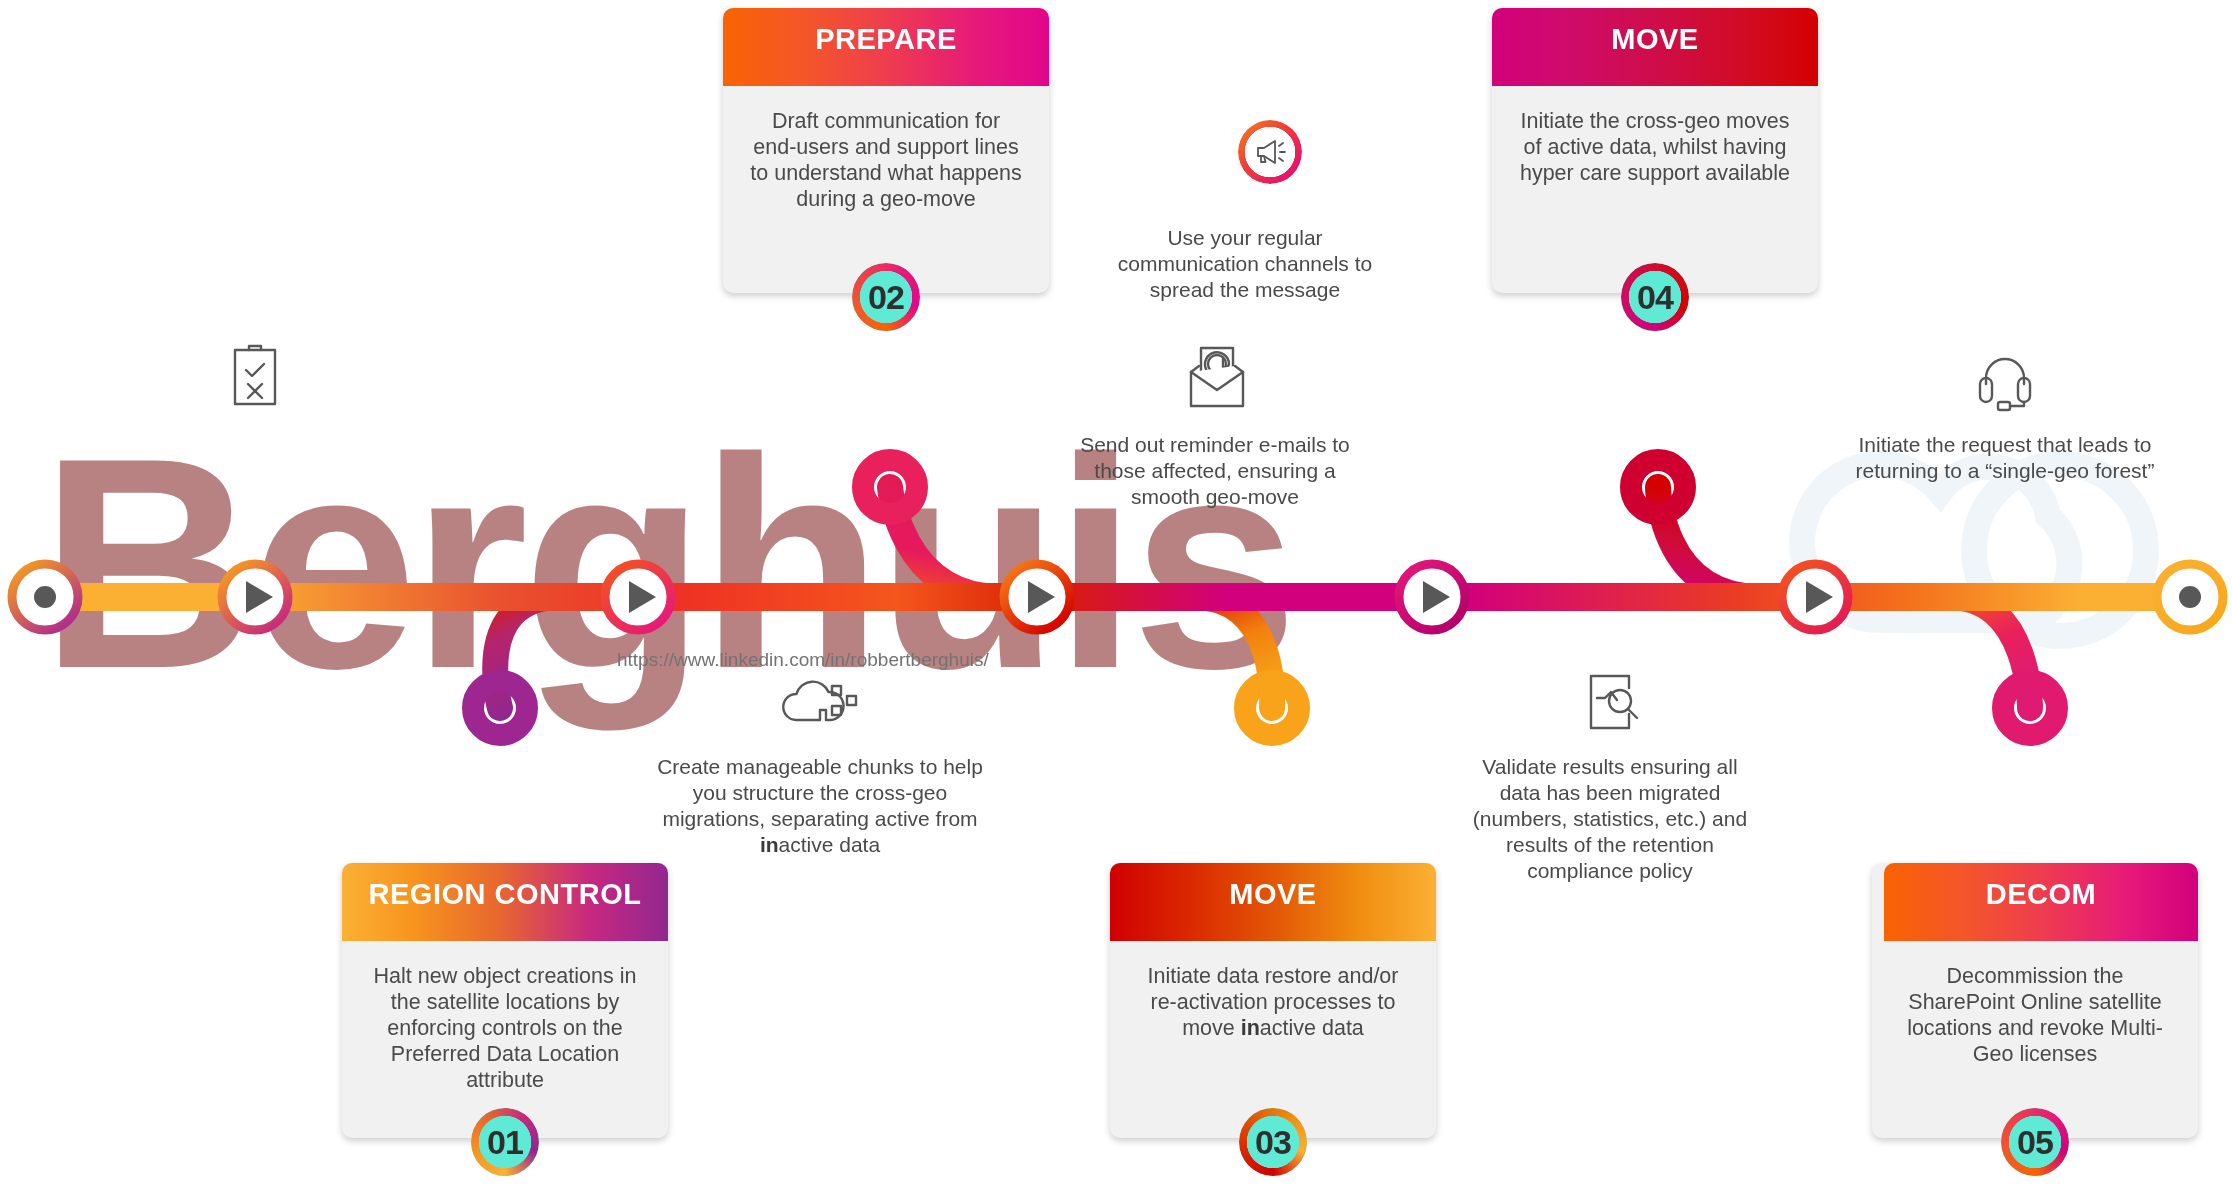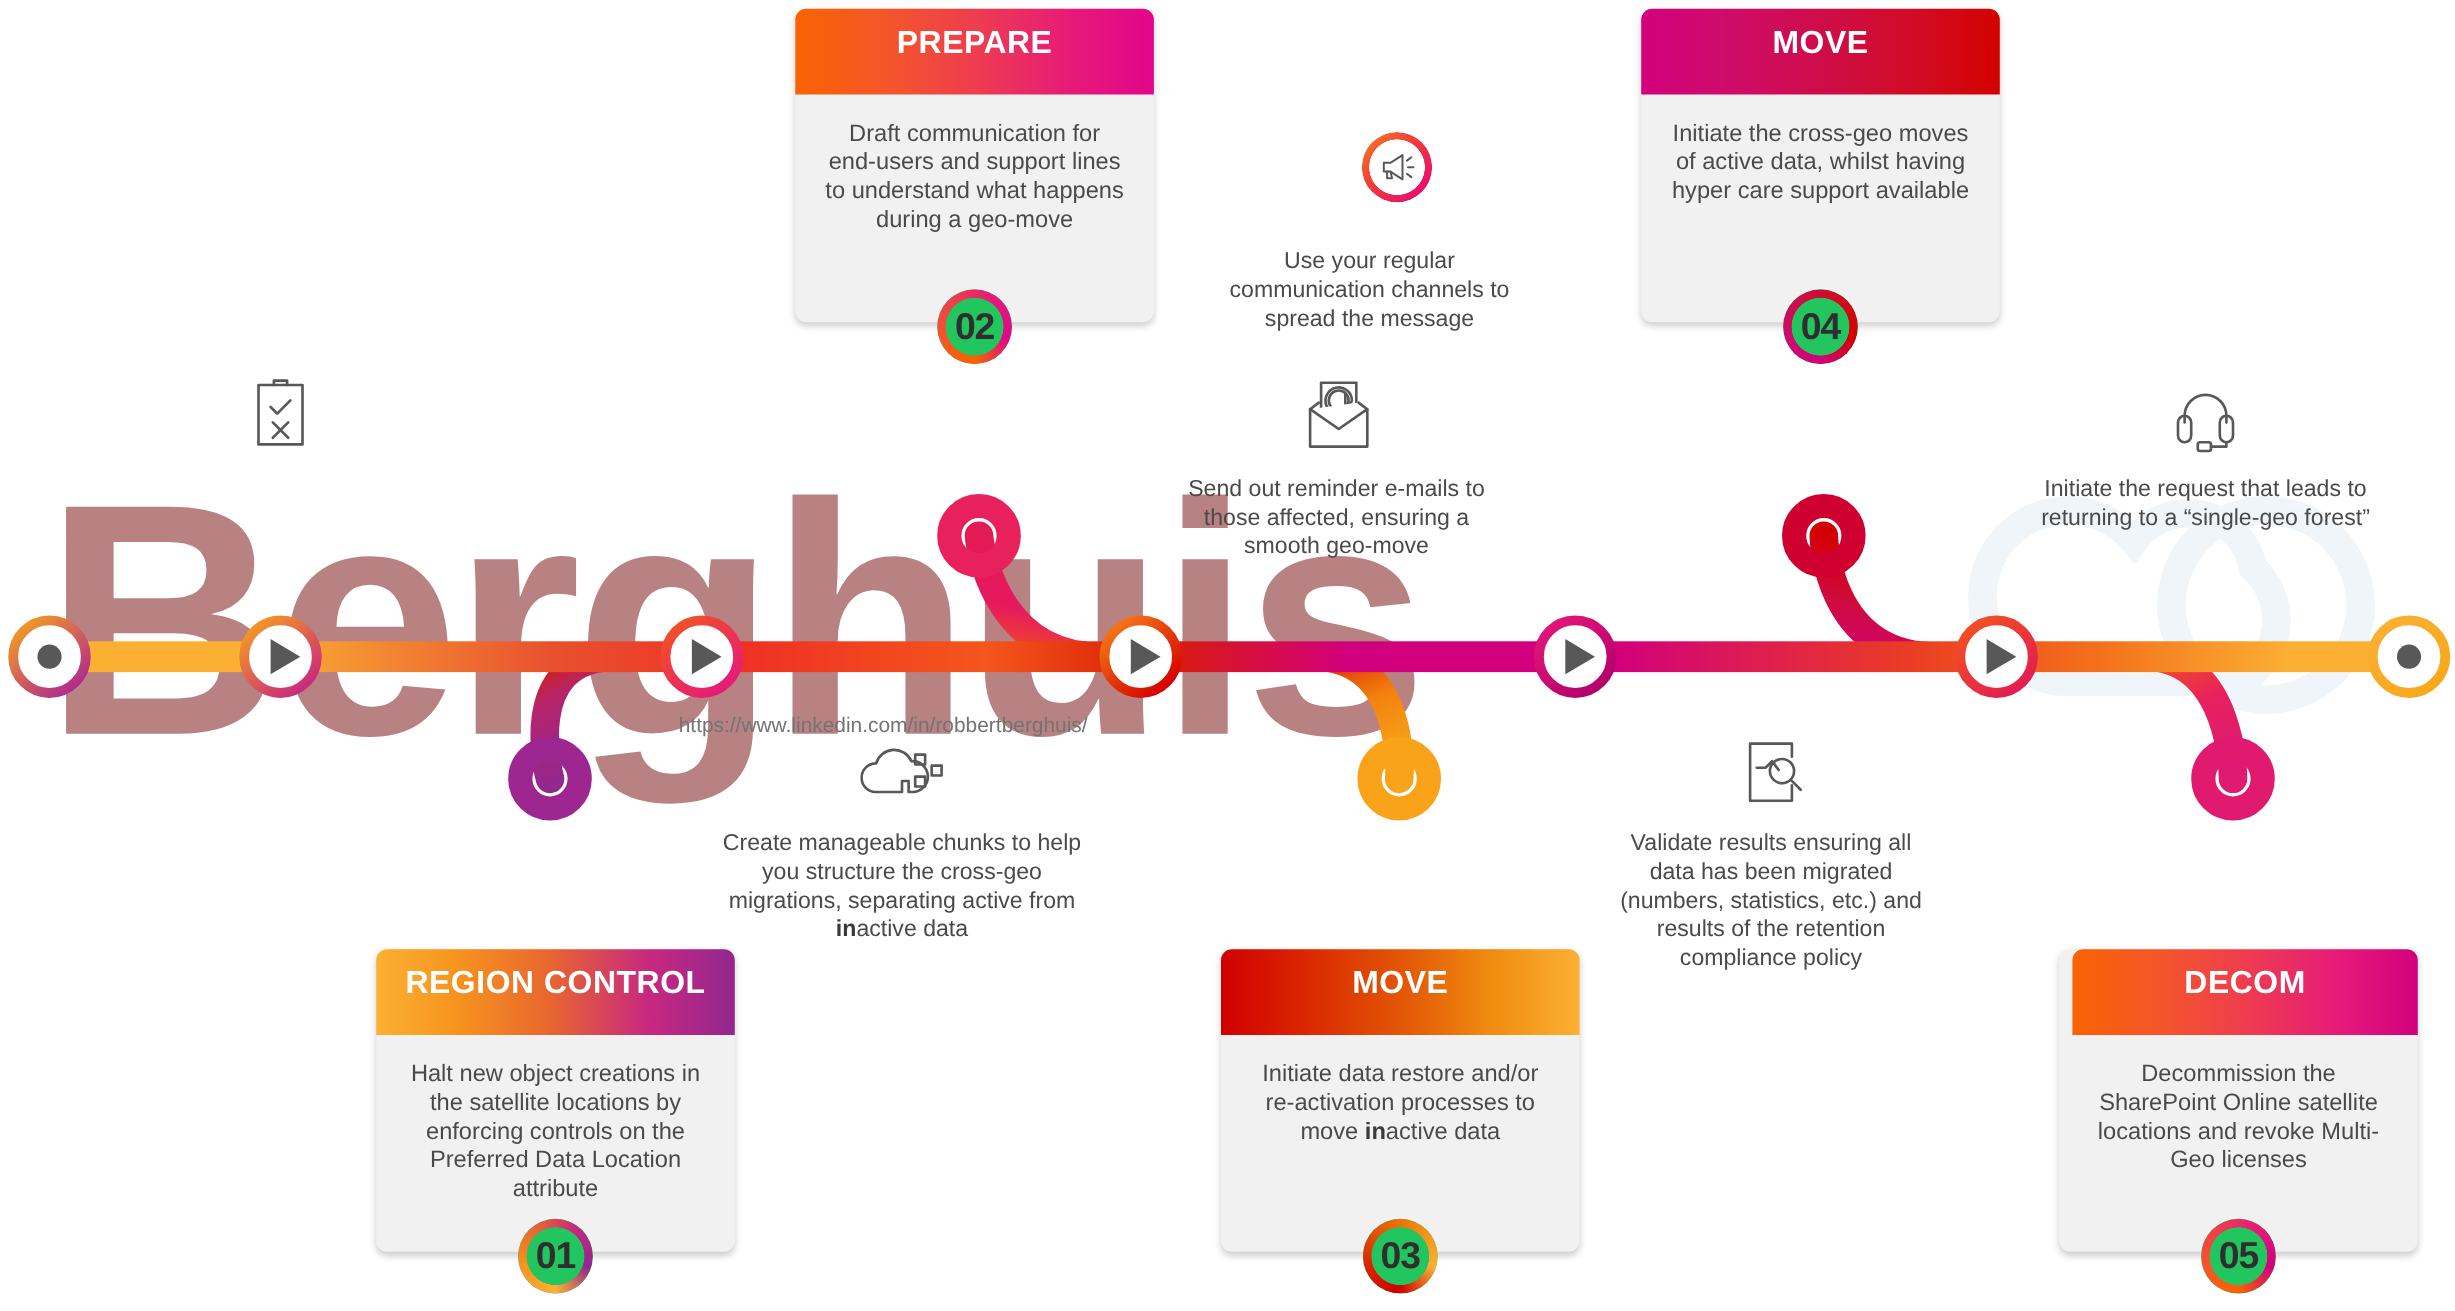--- a/index.html
+++ b/index.html
@@ -42,21 +42,21 @@
   .card-body{
     padding:22px 26px 0 26px;
     font-size:21.5px;line-height:26px;text-align:center;color:#4a4a4a;
   }
   .card-body b{font-weight:700;color:#3a3a3a;}
 
   .badge{
     position:absolute;left:50%;transform:translateX(-50%);
     width:68px;height:68px;border-radius:50%;
     display:flex;align-items:center;justify-content:center;
-    background:#22c55e;
+    background:#5eead4;
   }
   .badge .ring{
     position:absolute;inset:0;border-radius:50%;
     padding:7px;
     -webkit-mask:radial-gradient(circle, transparent 0 26px, #000 26.5px);
             mask:radial-gradient(circle, transparent 0 26px, #000 26.5px);
   }
   .badge span{
     position:relative;font-size:34px;font-weight:700;color:#2f2f2f;letter-spacing:-1px;
   }

